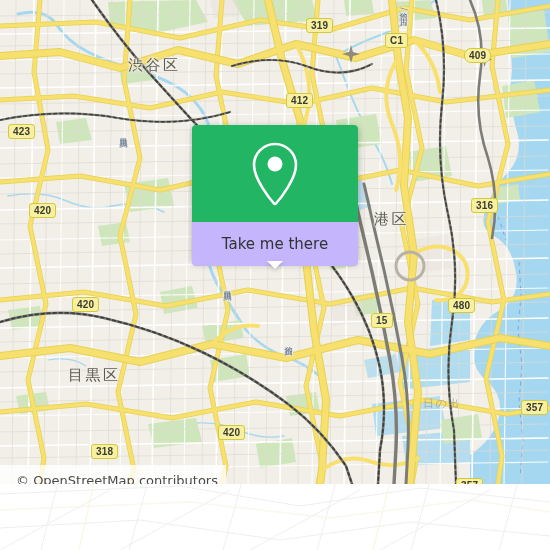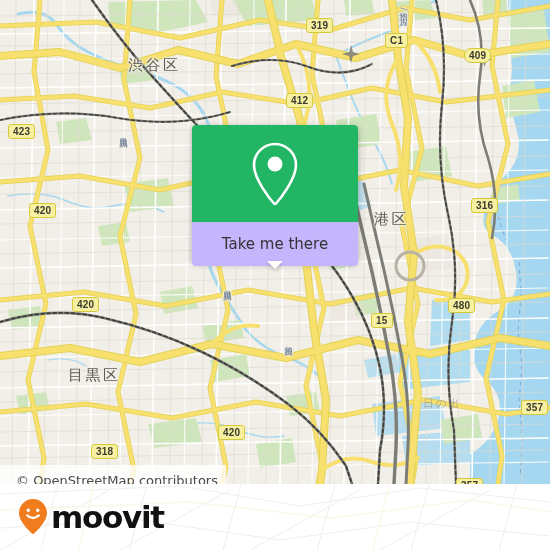--- a/index.html
+++ b/index.html
@@ -465,25 +465,15 @@
         <path d="M380 66 L490 6"></path>
       </g>
       <g fill="none" stroke="#d8c85a" stroke-width="1.6" opacity=".7">
         <path d="M0 26 L190 18 L330 34 L470 16 L550 28"></path>
         <path d="M96 -10 L78 70"></path>
           <path d="M392 -10 L372 70"></path>
       </g>
     </svg>
 
 
-    <div id="brand">
-      <svg width="30" height="38" viewBox="0 0 30 38">
-        <path d="M15 1 C7.3 1 1 7.3 1 15 C1 24 13 34.6 14.2 35.7 C14.6 36.1 15.4 36.1 15.8 35.7
-                 C17 34.6 29 24 29 15 C29 7.3 22.7 1 15 1 Z" fill="#f07c1e"></path>
-        <circle cx="10.3" cy="12.2" r="1.7" fill="#ffffff"></circle>
-        <circle cx="19.7" cy="12.2" r="1.7" fill="#ffffff"></circle>
-        <path d="M9.2 17.4 Q15 22.6 20.8 17.4" fill="none" stroke="#ffffff" stroke-width="2.3" stroke-linecap="round"></path>
-      </svg>
-      <span id="brand-text">moovit</span>
-    </div>
   </div>
 
 </div>
 
 </body></html>

